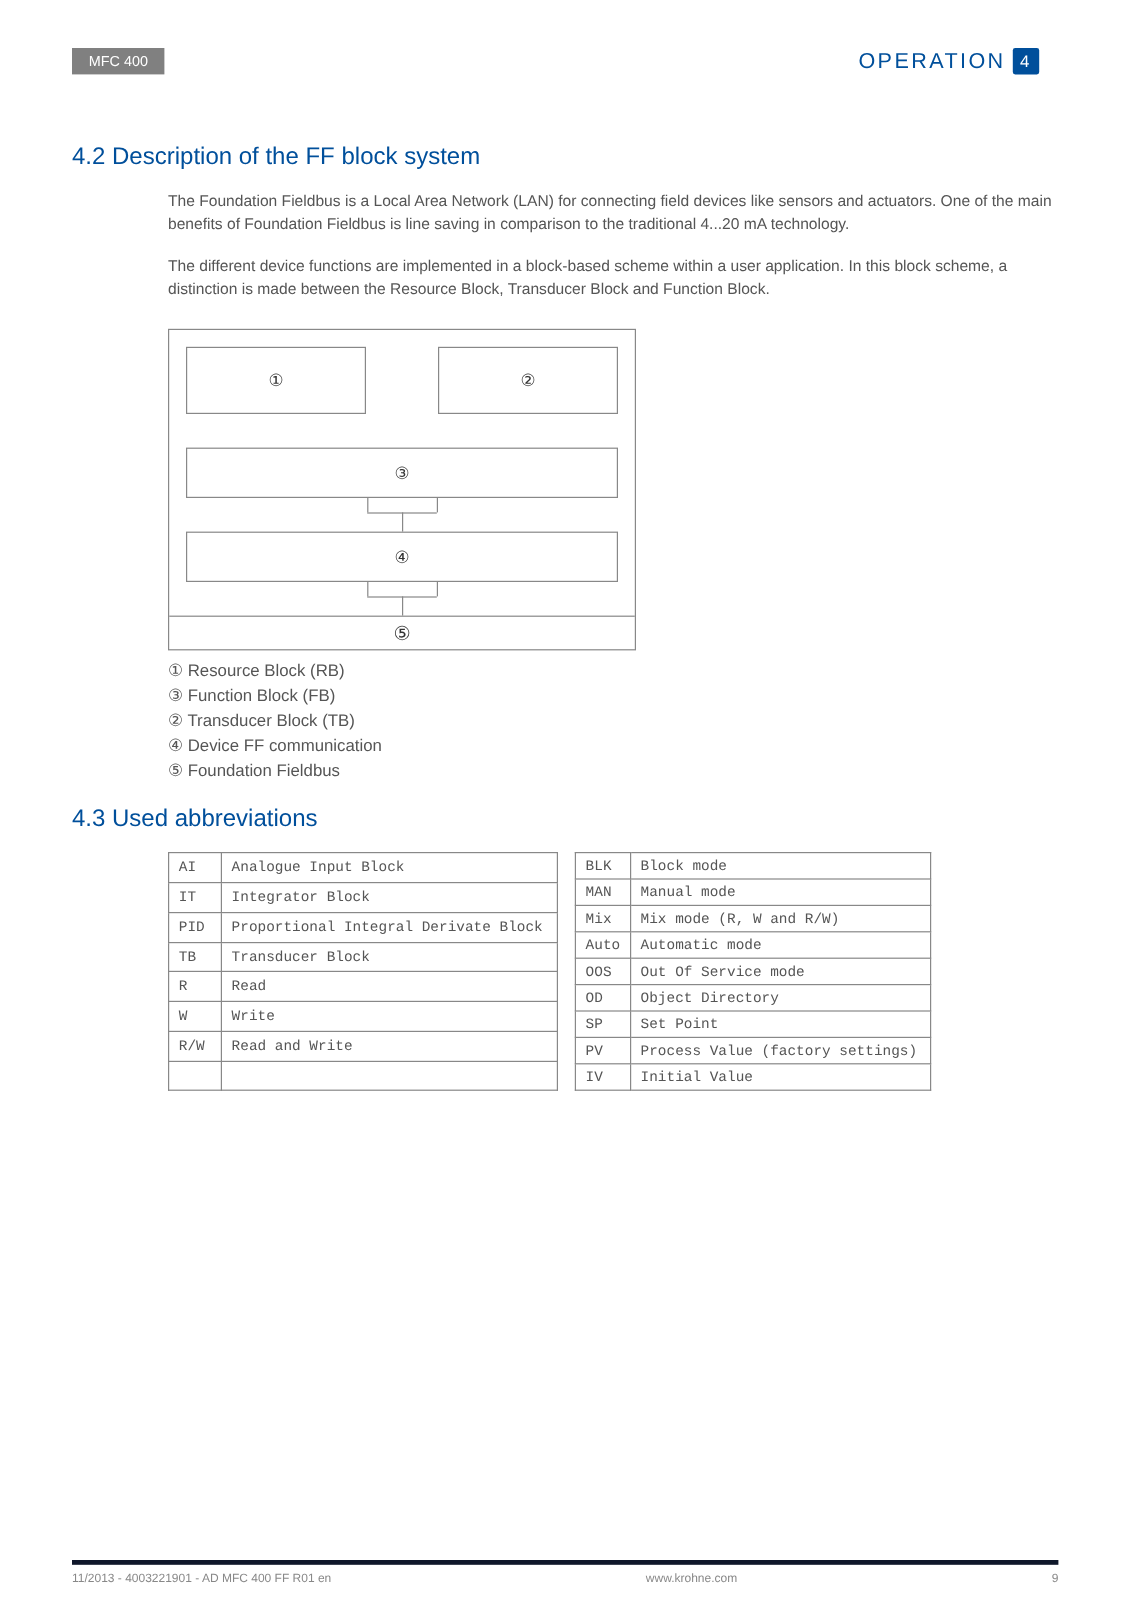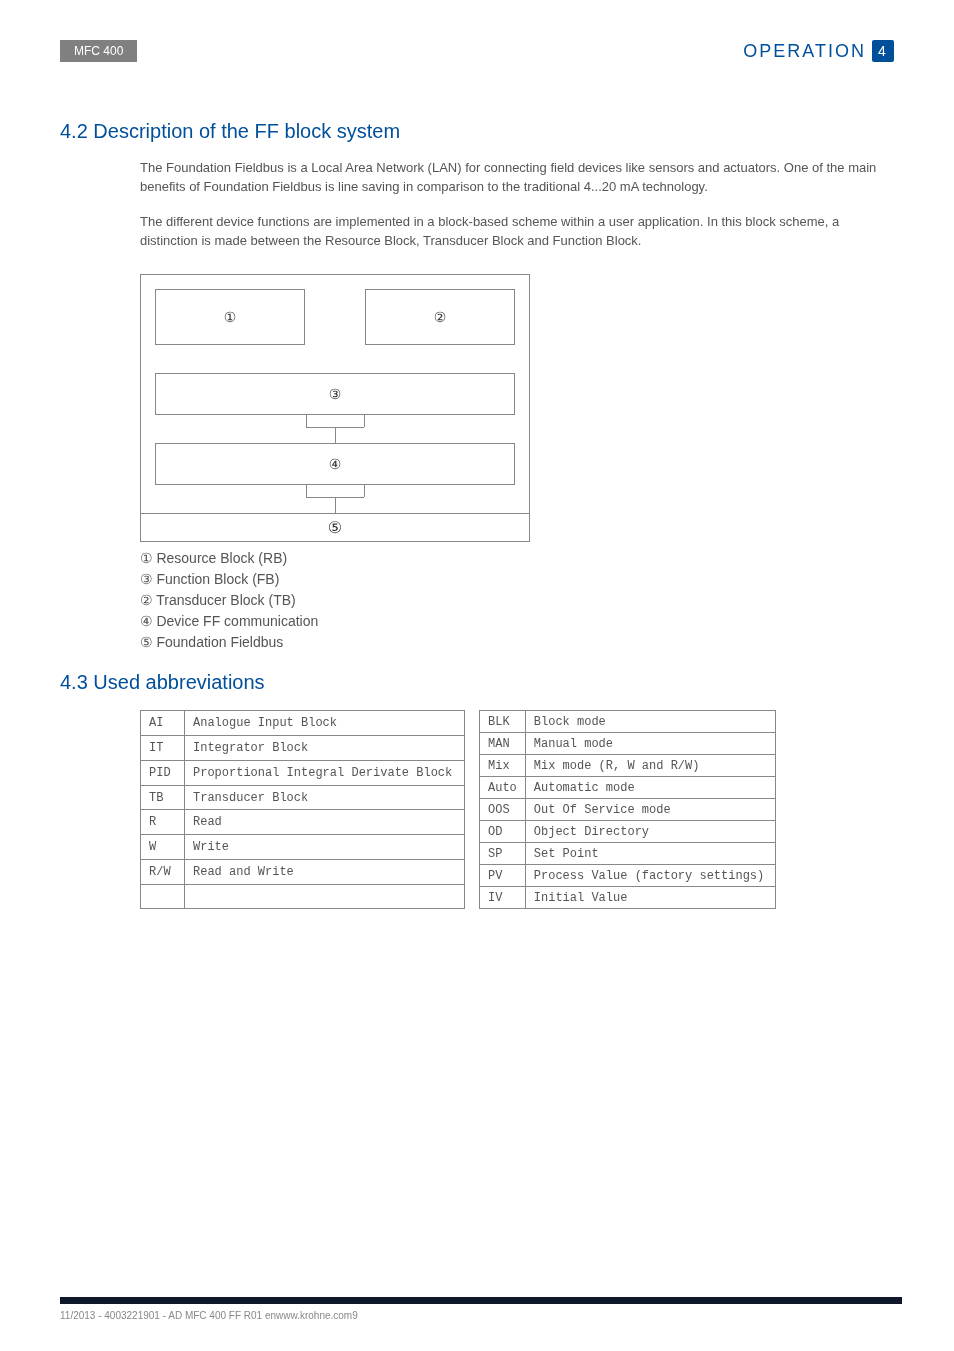--- a/index.html
+++ b/index.html
@@ -8,21 +8,21 @@
     color: #333;
     background: #fff;
     width: 954px;
     margin: 0 auto;
     position: relative;
     min-height: 1351px;
   }
   .header-bar {
     display: flex;
     align-items: stretch;
-    margin: 40px 60px 0 60px;
+    margin: 40px 88px 0 60px;
   }
   .header-left {
     background: #808080;
     color: #fff;
     padding: 4px 14px;
     font-size: 12px;
     font-weight: 500;
     flex: 0 0 auto;
     display: flex;
     align-items: center;
@@ -120,26 +120,27 @@
     font-family: Liberation Mono, monospace;
   }
   table.abbr td.code { width: 44px; }
   table.abbr td.desc { width: 280px; }
   table.abbr td.code2 { width: 44px; }
   table.abbr td.desc2 { width: 250px; }
   .footer {
     position: absolute;
     bottom: 30px;
     left: 60px;
-    right: 52px;
-    border-top: 7px solid #0f172a;
+    right: 72px;
+    border-top: 4px solid #0f172a;
     padding-top: 6px;
     font-size: 10px;
     color: #888;
     display: flex;
+    justify-content: space-between;
   }
 </style>
 </head>
 <body>
 
 <div class="header-bar">
   <div class="header-left">MFC 400</div>
   <div class="header-spacer"></div>
   <div class="header-right">
     <span>OPERATION</span>

